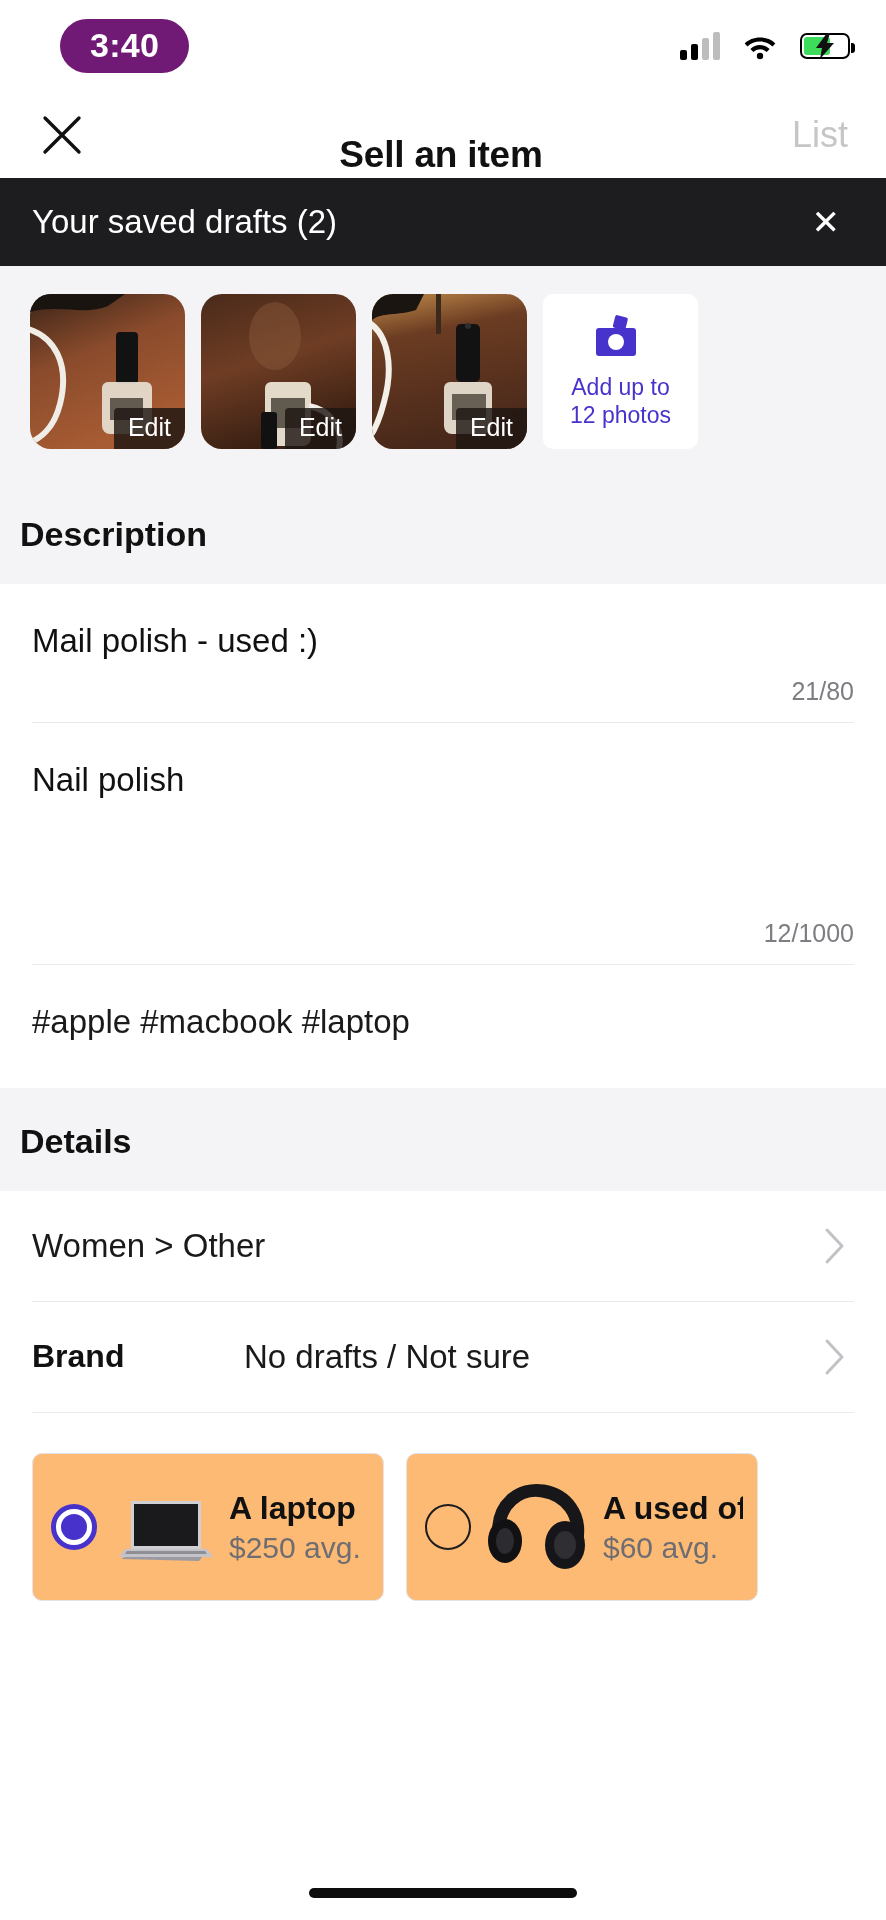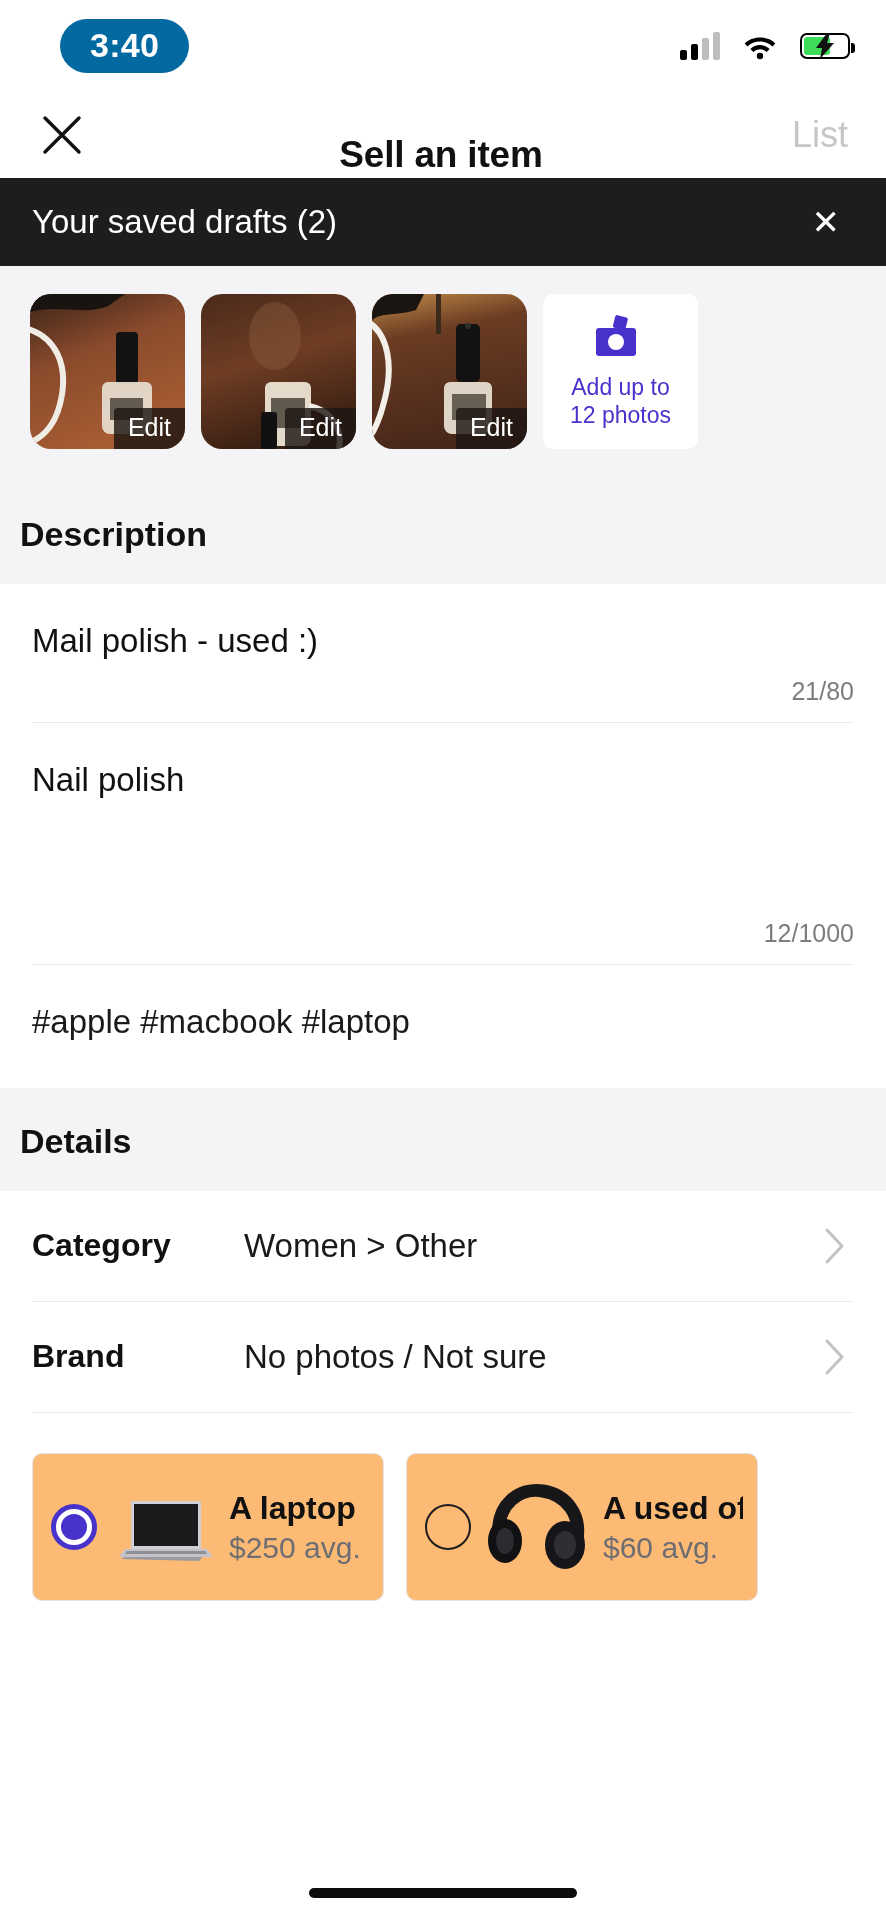--- a/index.html
+++ b/index.html
@@ -23,21 +23,21 @@
   
   .statusbar {
     height: 92px;
     display: flex;
     align-items: center;
     justify-content: space-between;
     padding: 0 36px 0 60px;
     background: #ffffff;
   }
   .rec-pill {
-    background: #0369a1;
+    background: #701a75;
     color: #ffffff;
     font-size: 34px;
     font-weight: 700;
     border-radius: 34px;
     padding: 9px 30px 11px;
     letter-spacing: 0.3px;
     line-height: 1;
   }
   .status-right {
     display: flex;
@@ -479,32 +479,31 @@
   <div class="field">
     <div class="field-inner last tags-box">
       <div class="field-value placeholder">#apple #macbook #laptop</div>
     </div>
   </div>
 
   <div class="section-head">Details</div>
 
   <div class="detail-row">
     <div class="detail-row-inner">
-      <div class="detail-label">Category</div>
       <div class="detail-value">Women &gt; Other</div>
       <svg class="chev" viewBox="0 0 22 38">
         <path d="M3 3 L18 19 L3 35" stroke="#c2c2c6" stroke-width="3" fill="none" stroke-linecap="round" stroke-linejoin="round"></path>
       </svg>
     </div>
   </div>
 
   <div class="detail-row last">
     <div class="detail-row-inner">
       <div class="detail-label">Brand</div>
-      <div class="detail-value">No photos / Not sure</div>
+      <div class="detail-value">No drafts / Not sure</div>
       <svg class="chev" viewBox="0 0 22 38">
         <path d="M3 3 L18 19 L3 35" stroke="#c2c2c6" stroke-width="3" fill="none" stroke-linecap="round" stroke-linejoin="round"></path>
       </svg>
     </div>
   </div>
 
   <div class="cards-row">
 
     <div class="card">
       <div class="radio on"></div>

